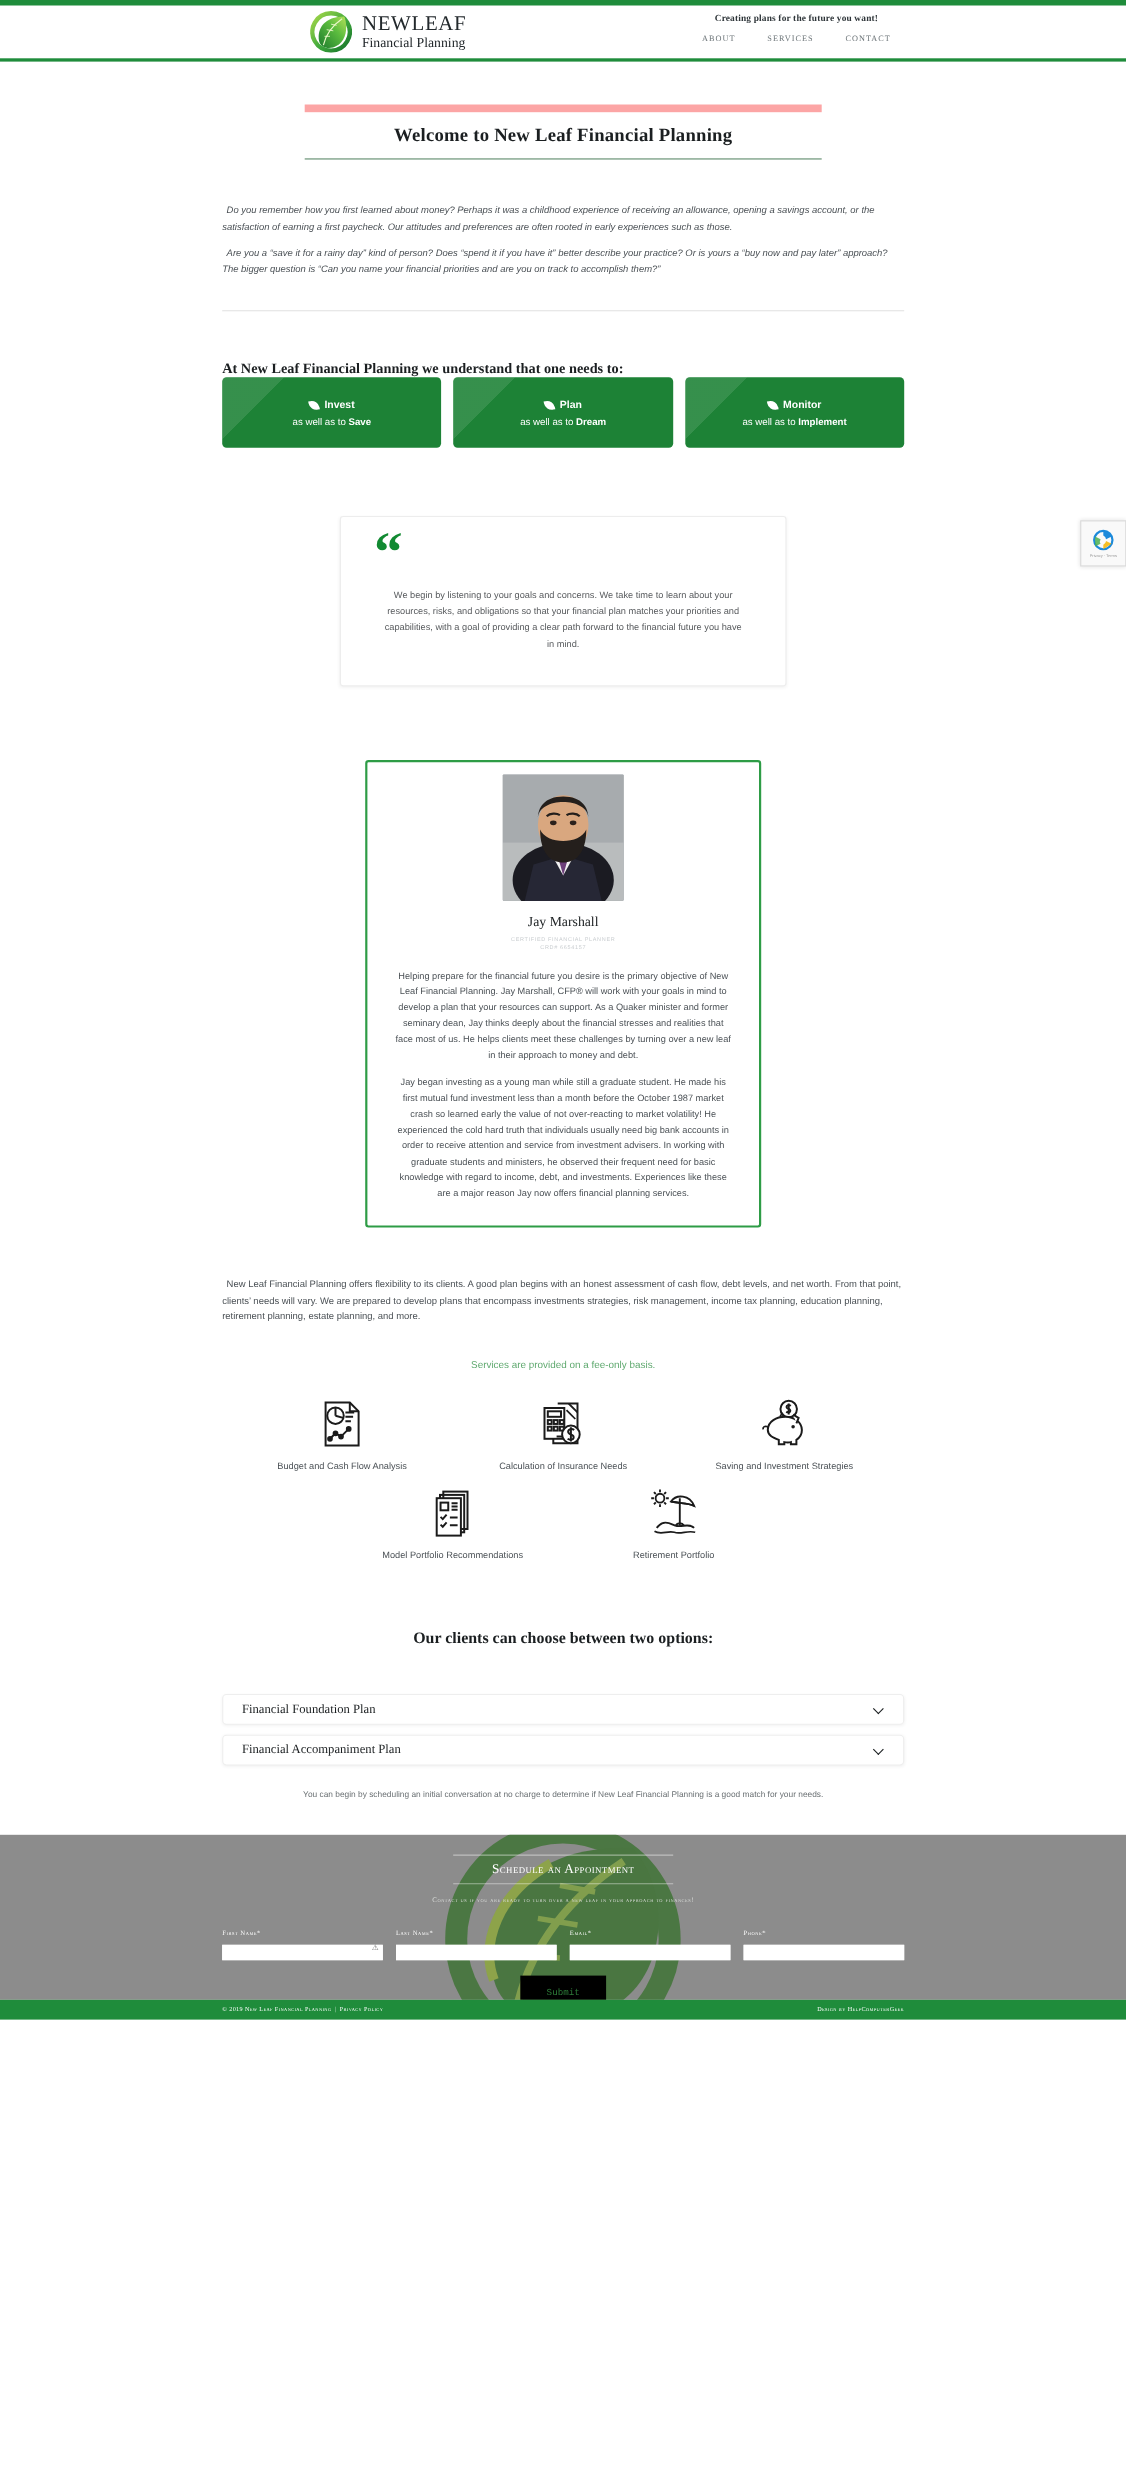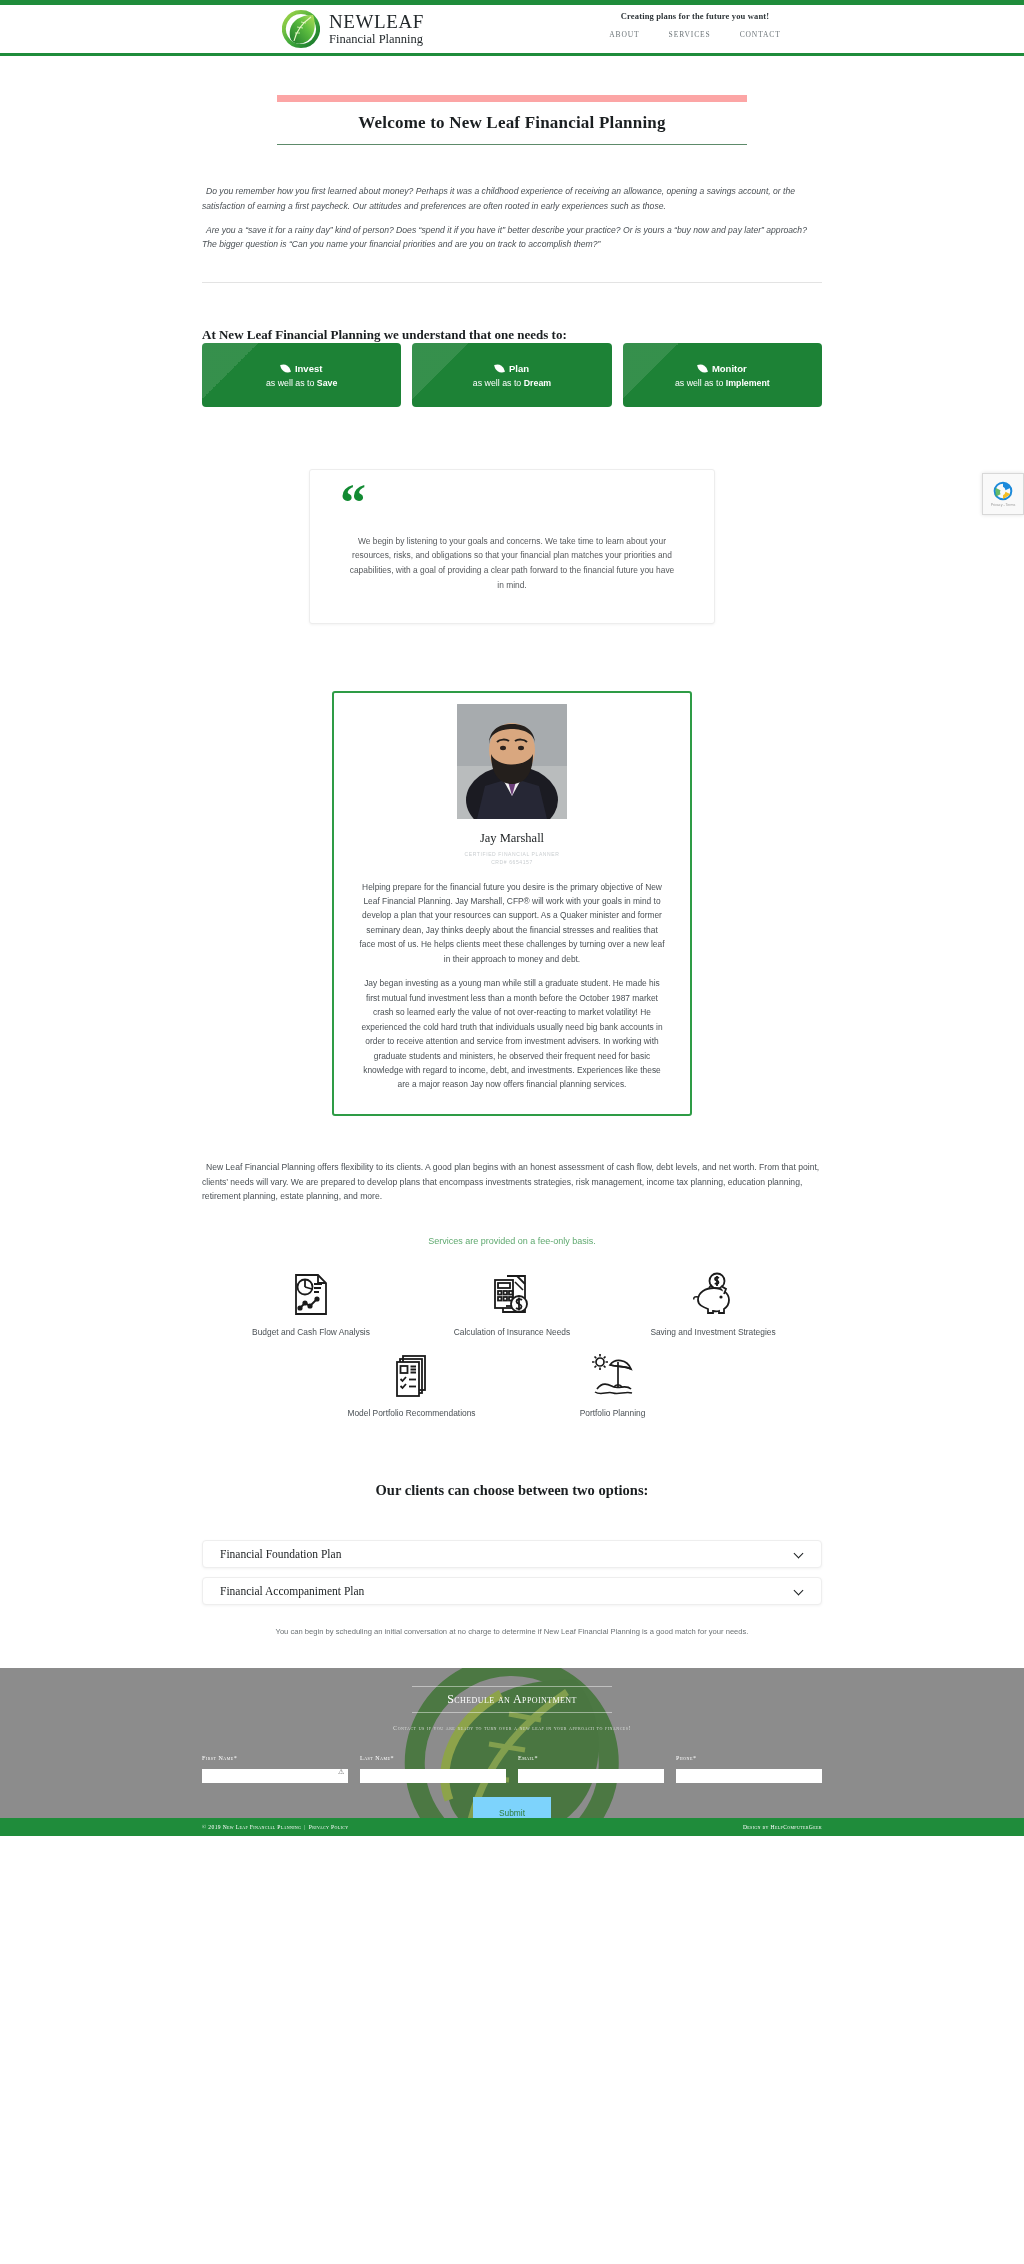--- a/index.html
+++ b/index.html
@@ -37,21 +37,21 @@
     color: #23292c;
   }
   .brand-sub {
     font-family: "Liberation Serif", serif;
     font-size: 12.5px;
     color: #23292c;
     margin-top: 2px;
   }
   .header-right {
     position: absolute;
-    left: 575px;
+    left: 604px;
     top: 6px;
     text-align: center;
     width: 240px;
   }
   .tagline {
     font-family: "Liberation Serif", serif;
     font-size: 8.5px;
     font-weight: bold;
     color: #2e3539;
     letter-spacing: 0.15px;
@@ -404,25 +404,25 @@
     width: 6px; height: 9px;
     font-size: 7px;
     color: #5a5a5a;
     line-height: 9px;
   }
   .submit-btn {
     display: block;
     margin: 14px auto 0 auto;
     width: 78px;
     height: 32px;
-    background: #7dd3fc;
+    background: #000000;
     border: none;
     color: #2e7d3a;
     font-size: 8.4px;
-    font-family: Liberation Sans, sans-serif;
+    font-family: Liberation Mono, monospace;
     cursor: pointer;
   }
 
   
   .bottom-bar {
     background: #1f8c3b;
     height: 18px;
     display: flex;
     align-items: center;
     position: relative;
@@ -683,21 +683,21 @@
             <circle cx="13" cy="11" r="4"></circle>
             <path d="M13 3 V5.5 M13 16.5 V19 M5 11 H7.5 M18.5 11 H21 M7.5 5.5 L9.2 7.2 M16.8 14.8 L18.5 16.5 M18.5 5.5 L16.8 7.2 M9.2 14.8 L7.5 16.5"></path>
             <path d="M23 14 C28 7 40 8 44 18 C38 15 31 16 23 14 Z" fill="#ffffff"></path>
             <path d="M23 14 C31 16 38 15 44 18"></path>
             <path d="M31 11 L31 36"></path>
             <path d="M27 36 C29 33 33 33 35 36"></path>
             <path d="M10 38 C16 30 22 34 27 36 C33 38 39 33 44 38"></path>
             <path d="M8 41 C14 45 20 40 26 42 C32 44 38 40 45 42" stroke-width="1.5"></path>
           </svg>
         </div>
-        <div class="svc-label">Portfolio Planning</div>
+        <div class="svc-label">Retirement Portfolio</div>
       </div>
 
     </div>
   </section>
 
   <section>
     <h2 class="options-head">Our clients can choose between two options:</h2>
     <div class="accordion">
       <div class="acc-item">
         <span class="acc-label">Financial Foundation Plan</span>

